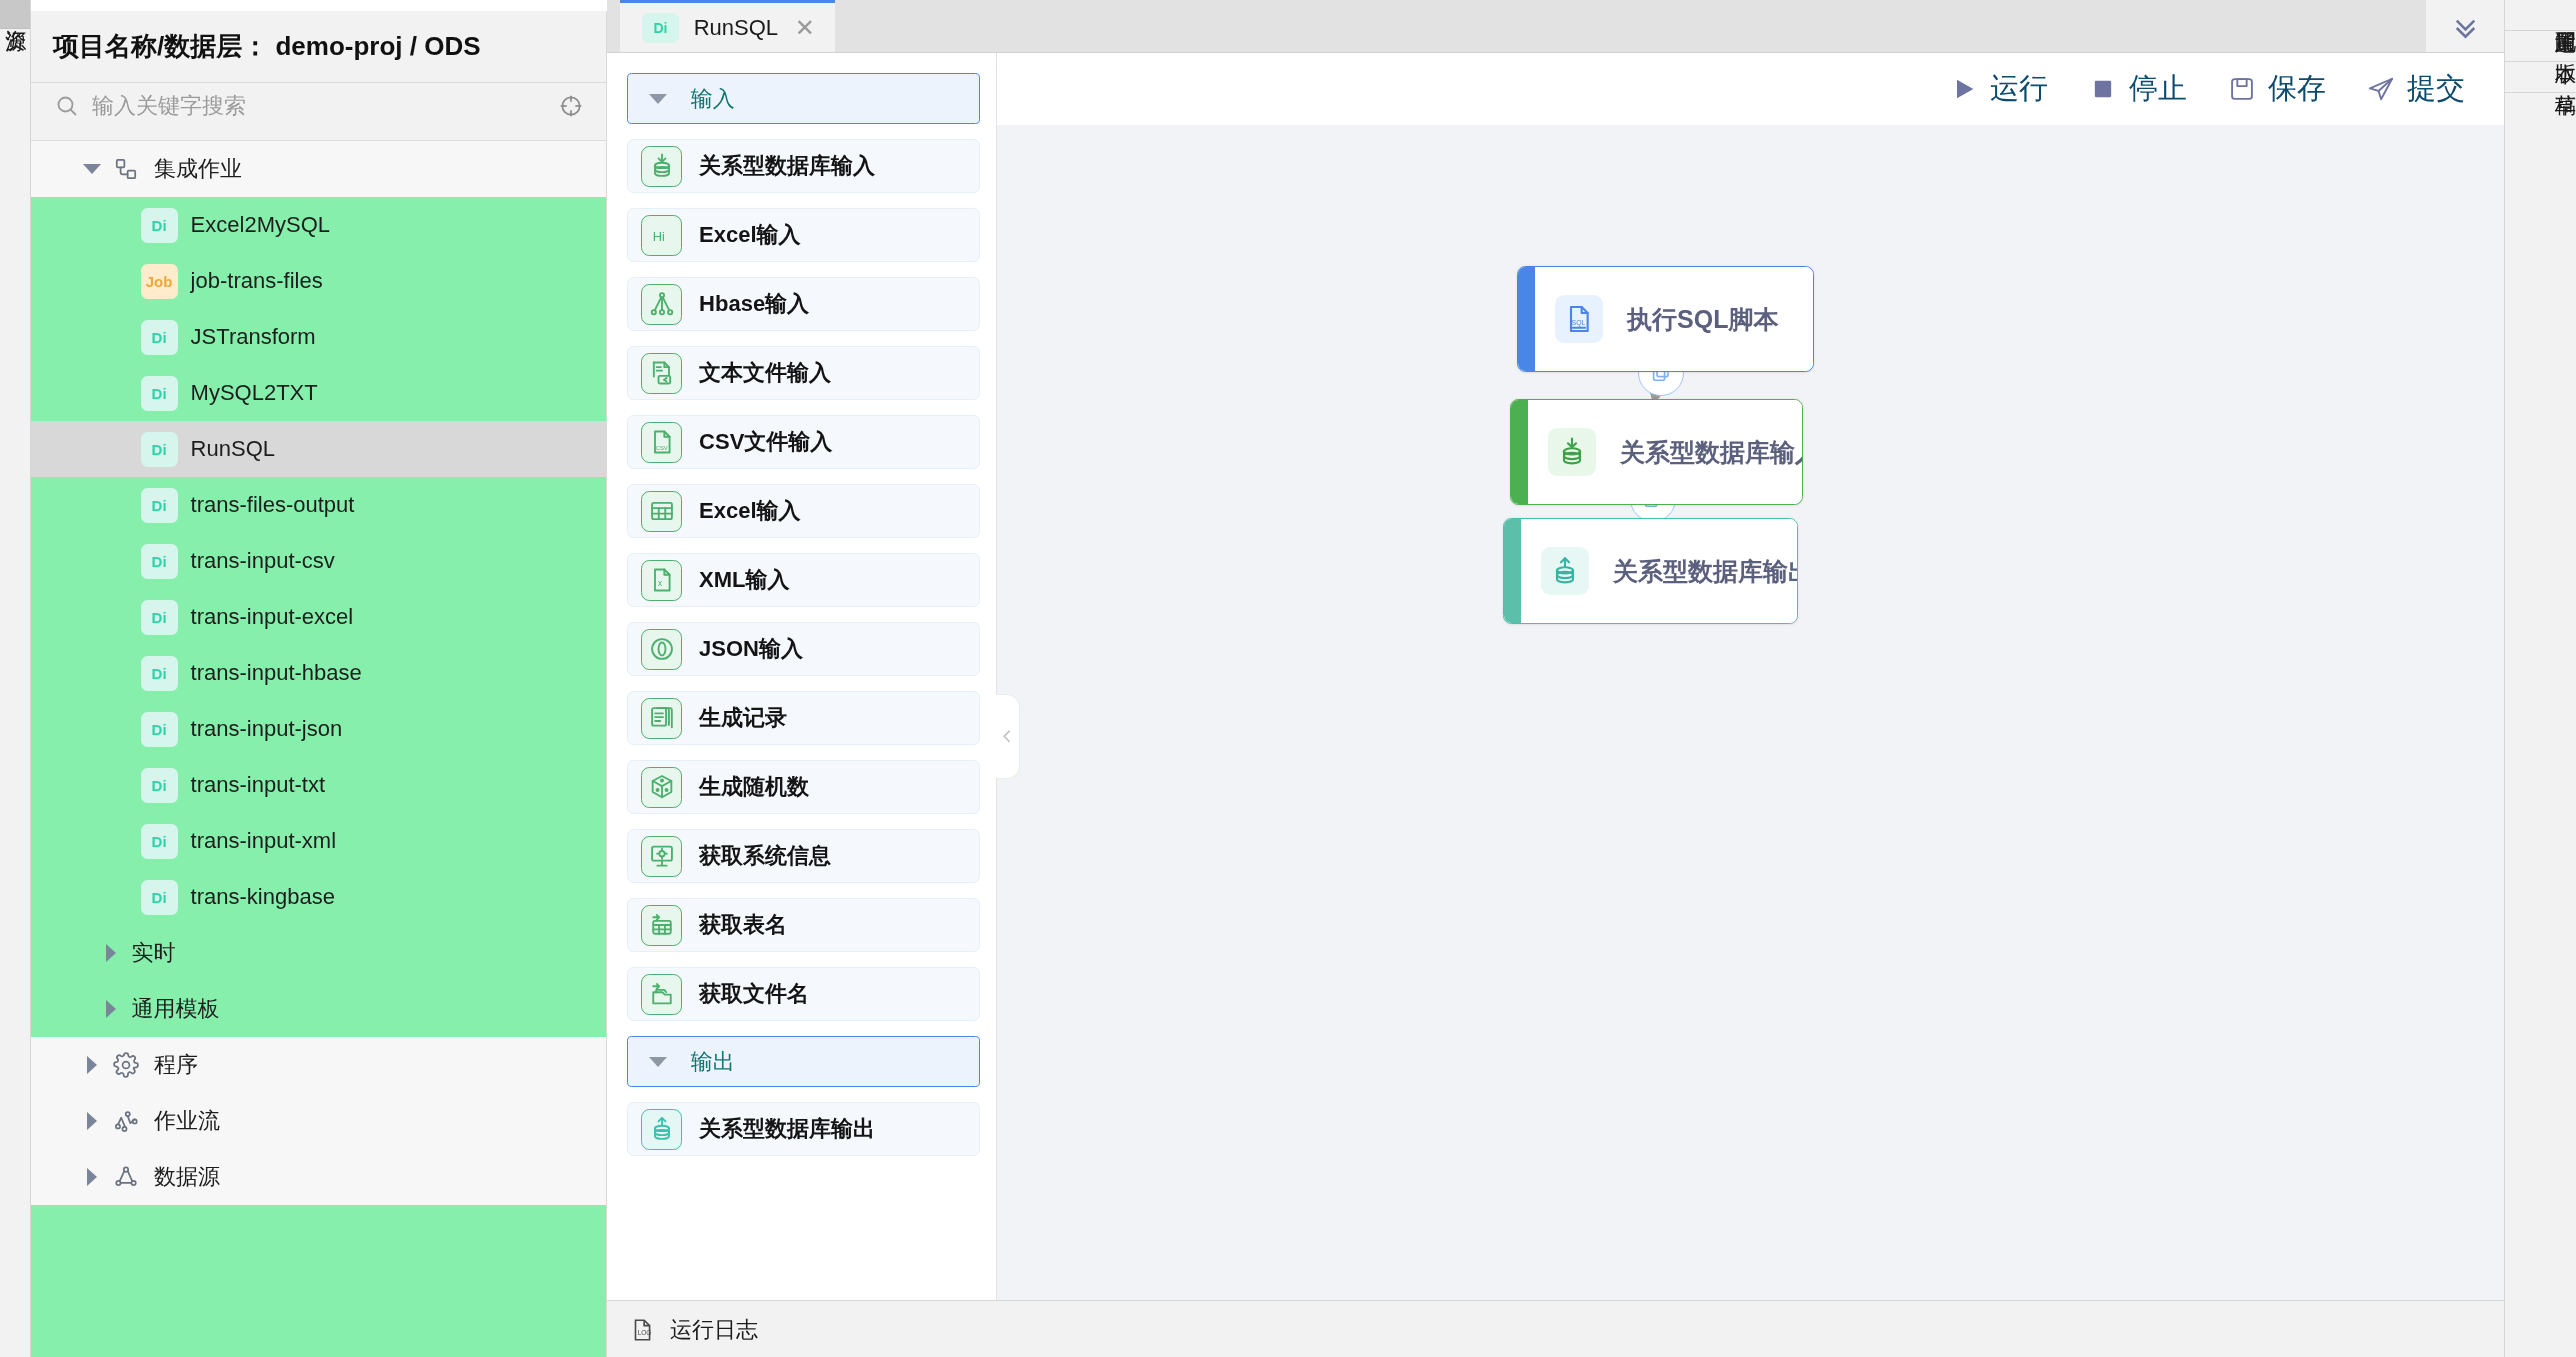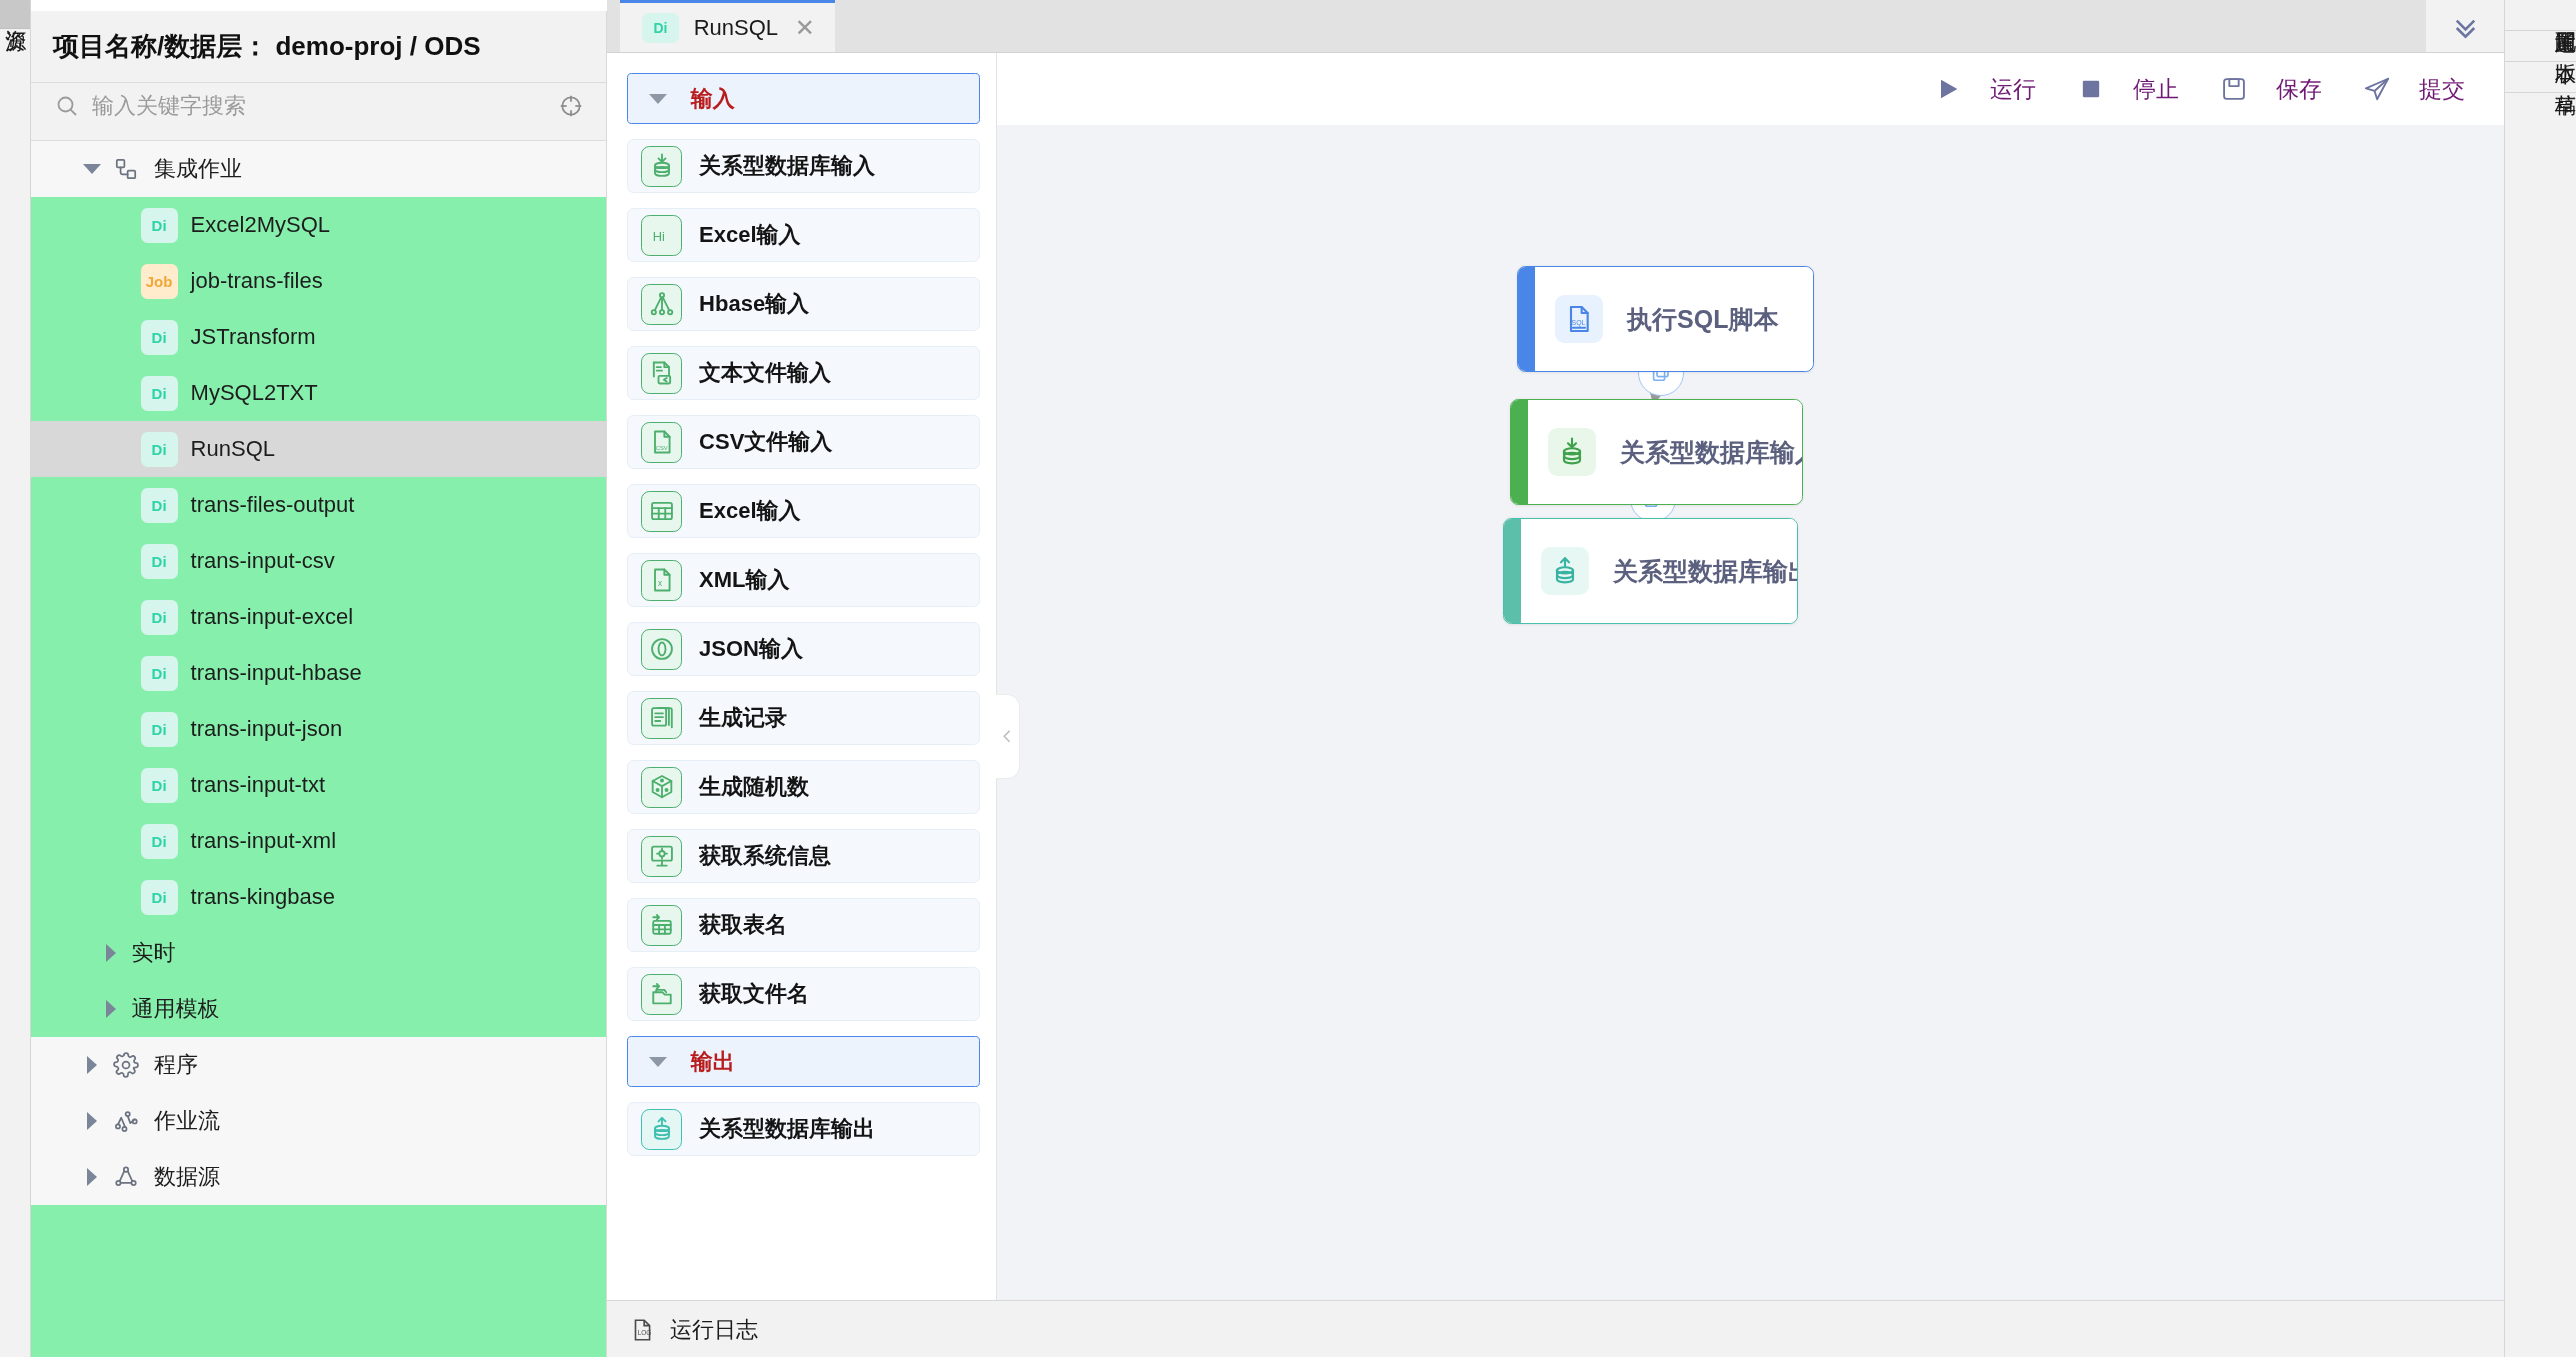--- a/index.html
+++ b/index.html
@@ -97,21 +97,21 @@
     width: 390px; flex: 0 0 390px; background: #fff; padding: 20.4px 0 0 20.4px;
     border-right: 0.9px solid #e3e3e3; overflow: hidden; position: relative;
   }
   .pal-group {
     width: 353px; height: 51px; background: #ecf3fd; border: 1.9px solid #4a86e8;
     border-radius: 4.6px; display: flex; align-items: center; padding-left: 20.4px;
     gap: 24px; margin-bottom: 15px;
   }
   .pal-group-caret { width:0;height:0; border-left:9.3px solid transparent;
     border-right:9.3px solid transparent; border-top:10.2px solid #8e97a6; }
-  .pal-group-label { font-size: 22px; color: #b91c1c; font-weight: 700; }
+  .pal-group-label { font-size: 22px; color: #0f766e; font-weight: 400; }
   .pal-item {
     width: 353px; height: 54px; background: #f5f9fd; border: 0.9px solid #e6eef7;
     border-radius: 6.5px; display: flex; align-items: center; gap: 16.7px;
     padding-left: 13px; margin-bottom: 15px;
   }
   .pal-icon {
     width: 41px; height: 41px; flex: 0 0 41px; border-radius: 8.4px;
     border: 1.9px solid #4caf6d; background: #e8f7ed;
     display: flex; align-items: center; justify-content: center;
   }
@@ -126,22 +126,22 @@
     justify-content: center; z-index: 5;
   }
 
   
   .canvas-area { flex: 1; display: flex; flex-direction: column; min-width: 0; }
   .canvas-toolbar {
     height: 72px; background: #fff; display: flex; align-items: center;
     justify-content: flex-end; gap: 41px; padding-right: 39px;
   }
   .tb-btn {
-    display: flex; align-items: center; gap: 28px; font-size: 23px;
-    color: #701a75; white-space: nowrap;
+    display: flex; align-items: center; gap: 12px; font-size: 29px;
+    color: #0c4a6e; white-space: nowrap;
   }
   .canvas {
     flex: 1; background: #f1f3f7; position: relative; overflow: hidden;
   }
   .node {
     position: absolute; height: 106px; background: #ffffff;
     border-radius: 8.4px; display: flex; align-items: center;
     box-shadow: 0 0.9px 2.8px rgba(0,0,0,0.08); overflow: hidden;
   }
   .node-bar { width: 16.7px; height: 100%; flex: 0 0 16.7px; }

